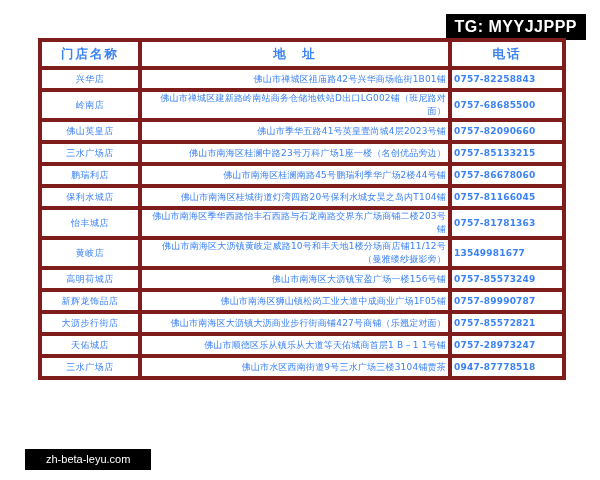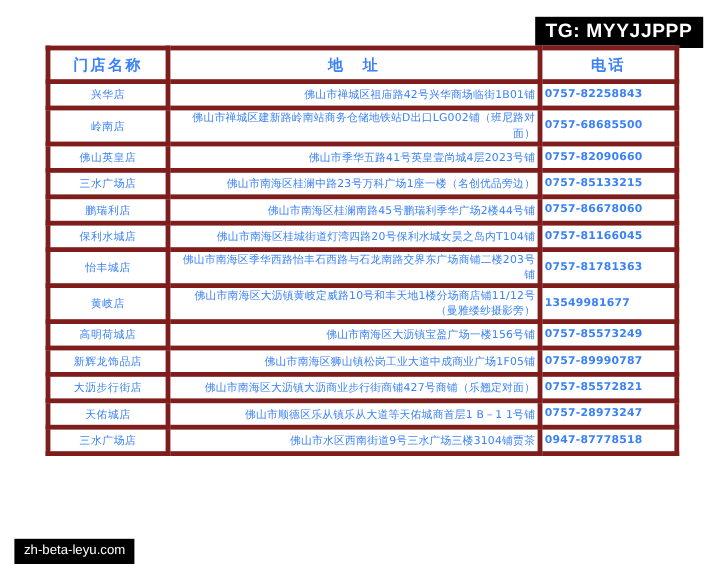--- a/index.html
+++ b/index.html
@@ -28,26 +28,26 @@
     font-size: 16px;
     font-weight: bold;
     letter-spacing: 0.5px;
     padding: 5px 9px 5px 9px;
     line-height: 1;
     font-family: "Liberation Sans", sans-serif;
   }
   
   .site-watermark {
     position: absolute;
-    left: 12px;
+    left: 25px;
     bottom: 10px;
     background: #000000;
     color: #ffffff;
     font-size: 11px;
-    padding: 5px 8px;
+    padding: 5px 21px;
     line-height: 1;
     font-family: "Liberation Sans", sans-serif;
   }
 
   .table-wrap {
     position: absolute;
     left: 38px;
     top: 38px;
     width: 524px;
   }

